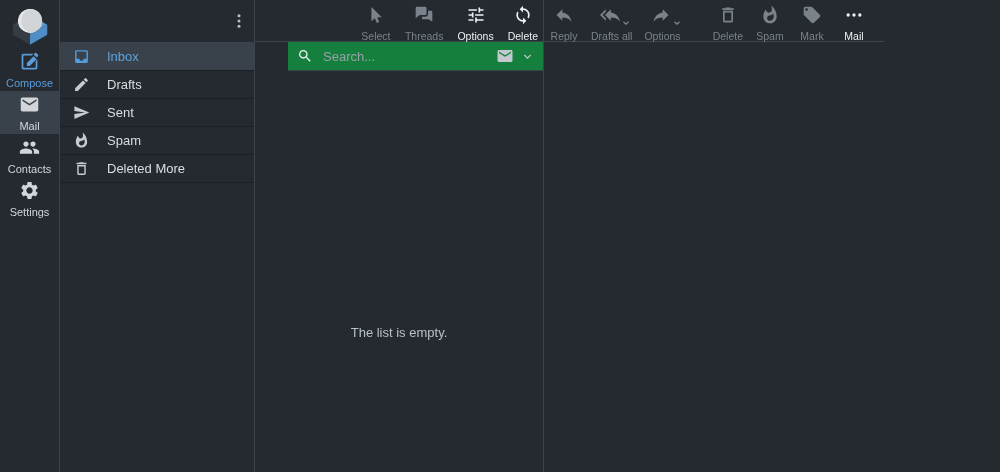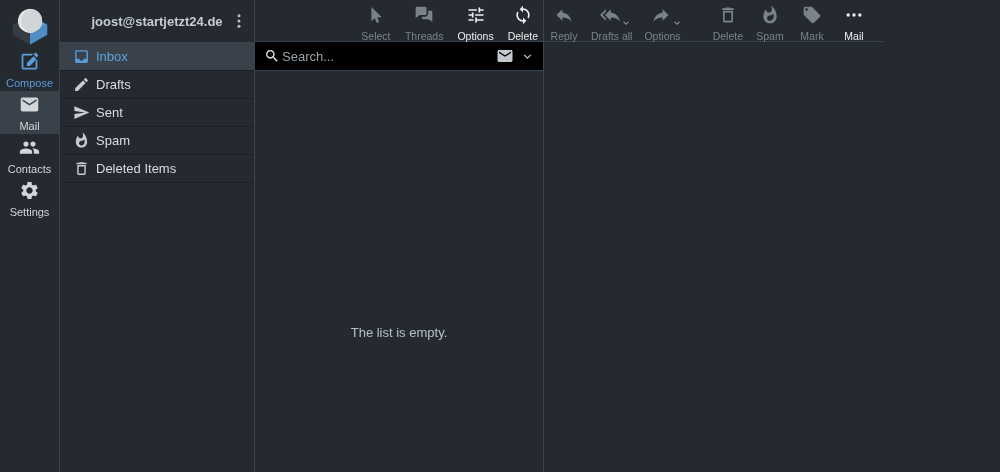--- a/index.html
+++ b/index.html
@@ -28,21 +28,21 @@
   .task.selected{background:var(--selbg);}
 
   
   .folderscol{width:195px;flex:0 0 195px;border-left:1px solid var(--sep);display:flex;flex-direction:column;}
   .accountbar{height:43px;flex:0 0 43px;border-bottom:1px solid var(--sep);position:relative;
     display:flex;align-items:center;justify-content:center;font-weight:bold;font-size:13px;color:#c7cdd3;}
   .kebab{position:absolute;right:4px;top:50%;transform:translateY(-50%);background:none;border:0;
     color:#bac0c6;cursor:pointer;padding:2px;display:flex;}
   .kebab svg{width:18px;height:18px;fill:currentColor;}
   .folderlist{list-style:none;margin:0;padding:0;}
-  .folder{height:28px;display:flex;align-items:center;gap:6px;padding:0 8px 0 13px;
+  .folder{height:28px;display:flex;align-items:center;gap:17px;padding:0 8px 0 13px;
     border-bottom:1px solid var(--rowsep);font-size:13px;color:var(--text);cursor:pointer;}
   .ficon{display:flex;}
   .ficon svg{width:17px;height:17px;fill:#c7ccd1;}
   .folder.selected{background:var(--selbg);color:#5ea2dd;}
   .folder.selected .ficon svg{fill:#559cdd;}
 
   
   .toolbar{height:42px;flex:0 0 42px;border-bottom:1px solid var(--sep);
     display:flex;align-items:flex-start;padding-top:4px;}
   .tbtn{display:flex;flex-direction:column;align-items:center;gap:3px;background:none;border:0;
@@ -51,22 +51,22 @@
   .tbtn svg{width:20px;height:20px;fill:currentColor;}
   .tbtn.enabled{color:var(--bright);}
   .iconrow{display:flex;align-items:flex-end;}
   .caret{display:flex;margin-left:1px;margin-right:-7px;margin-bottom:-1px;color:#858c93;}
   .caret svg{width:10px;height:10px;fill:none;stroke:currentColor;stroke-width:2.6;}
 
   
   .listcol{width:290px;flex:0 0 290px;border-left:1px solid var(--sep);border-right:1px solid var(--sep);
     display:flex;flex-direction:column;}
   .listtoolbar{justify-content:flex-end;gap:4px;}
-  .searchbar{height:29px;flex:0 0 29px;background:#000000;border-bottom:1px solid var(--sep);
-    display:flex;align-items:center;padding:0 9px;}
+  .searchbar{height:29px;flex:0 0 29px;background:#15803d;border-bottom:1px solid var(--sep);
+    display:flex;align-items:center;gap:8px;padding:0 9px;margin-left:33px;}
   .searchbar .sicon{display:flex;color:#eceef0;}
   .searchbar .sicon svg{width:16px;height:16px;fill:currentColor;}
   .searchbar input{flex:1;background:transparent;border:0;outline:none;color:#dfe3e6;
     font-size:13px;font-family:inherit;min-width:0;}
   .searchbar input::placeholder{color:#99a1a8;}
   .scope{display:flex;align-items:center;gap:7px;color:#c3c9ce;cursor:pointer;}
   .scope .env svg{width:18px;height:18px;fill:currentColor;display:block;}
   .scope .chev svg{width:13px;height:13px;fill:none;stroke:currentColor;stroke-width:2.4;display:block;}
   .listbody{flex:1;position:relative;}
   .emptymsg{position:absolute;top:254px;left:0;right:0;text-align:center;
@@ -131,21 +131,20 @@
         <svg viewBox="0 0 24 24">
             <path d="M19.14 12.94c.04-.3.06-.61.06-.94 0-.32-.02-.64-.07-.94l2.03-1.58c.18-.14.23-.41.12-.61l-1.92-3.32c-.12-.22-.37-.29-.59-.22l-2.39.96c-.5-.38-1.03-.7-1.62-.94l-.36-2.54c-.04-.24-.24-.41-.48-.41h-3.84c-.24 0-.43.17-.47.41l-.36 2.54c-.59.24-1.13.57-1.62.94l-2.39-.96c-.22-.08-.47 0-.59.22L2.74 8.87c-.12.21-.08.47.12.61l2.03 1.58c-.05.3-.09.63-.09.94s.02.64.07.94l-2.03 1.58c-.18.14-.23.41-.12.61l1.92 3.32c.12.22.37.29.59.22l2.39-.96c.5.38 1.03.7 1.62.94l.36 2.54c.05.24.24.41.48.41h3.84c.24 0 .44-.17.47-.41l.36-2.54c.59-.24 1.13-.56 1.62-.94l2.39.96c.22.08.47 0 .59-.22l1.92-3.32c.12-.22.07-.47-.12-.61l-2.01-1.58zM12 15.6c-1.98 0-3.6-1.62-3.6-3.6s1.62-3.6 3.6-3.6 3.6 1.62 3.6 3.6-1.62 3.6-3.6 3.6z"></path>
           </svg>
       </span>
       <span>Settings</span>
     </button>
   </nav>
 
   <section class="folderscol">
     <header class="accountbar">
-      <span>joost@startjetzt24.de</span>
       <button class="kebab">
         <svg viewBox="0 0 24 24">
             <circle cx="12" cy="5" r="2"></circle>
             <circle cx="12" cy="12" r="2"></circle>
             <circle cx="12" cy="19" r="2"></circle>
           </svg>
       </button>
     </header>
     <ul class="folderlist">
       <li class="folder selected">
@@ -179,21 +178,21 @@
             </svg>
         </span>
         <span>Spam</span>
       </li>
       <li class="folder">
         <span class="ficon">
           <svg viewBox="0 0 24 24">
               <path d="M16 9v10H8V9h8m-1.5-6h-5l-1 1H5v2h14V4h-3.5l-1-1zM18 7H6v12c0 1.1.9 2 2 2h8c1.1 0 2-.9 2-2V7z"></path>
             </svg>
         </span>
-        <span>Deleted Items</span>
+        <span>Deleted More</span>
       </li>
     </ul>
   </section>
 
   <section class="listcol">
     <div class="toolbar listtoolbar">
       <button class="tbtn">
         <span>
           <svg viewBox="0 0 24 24">
               <path d="M6.5 2.5v16.9l4.1-3.4 2.4 5.6 2.8-1.2-2.4-5.5 5.3-.5z"></path>

